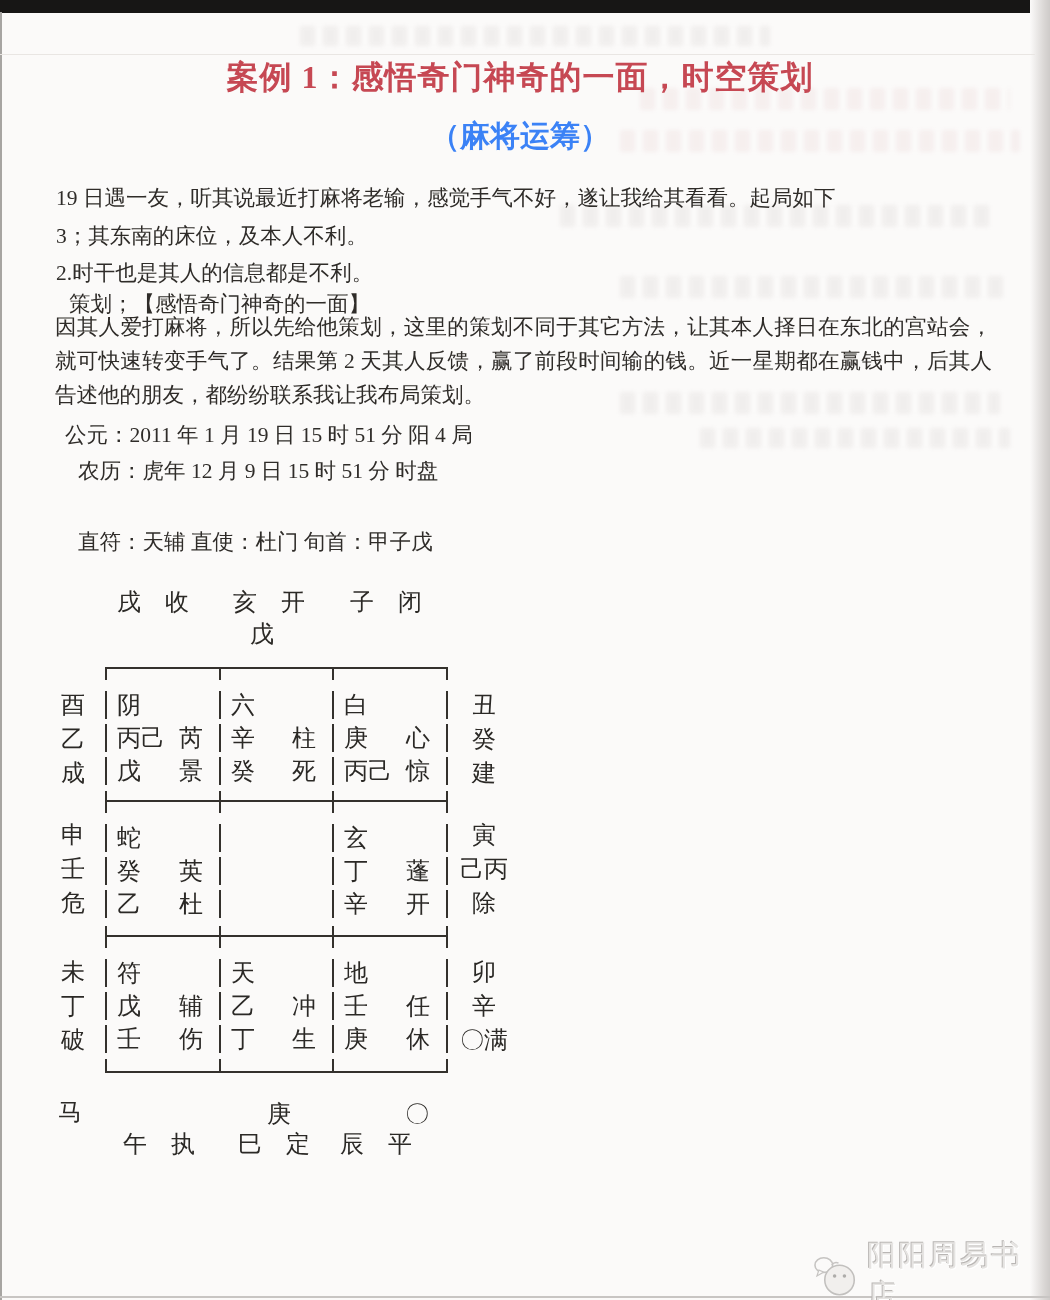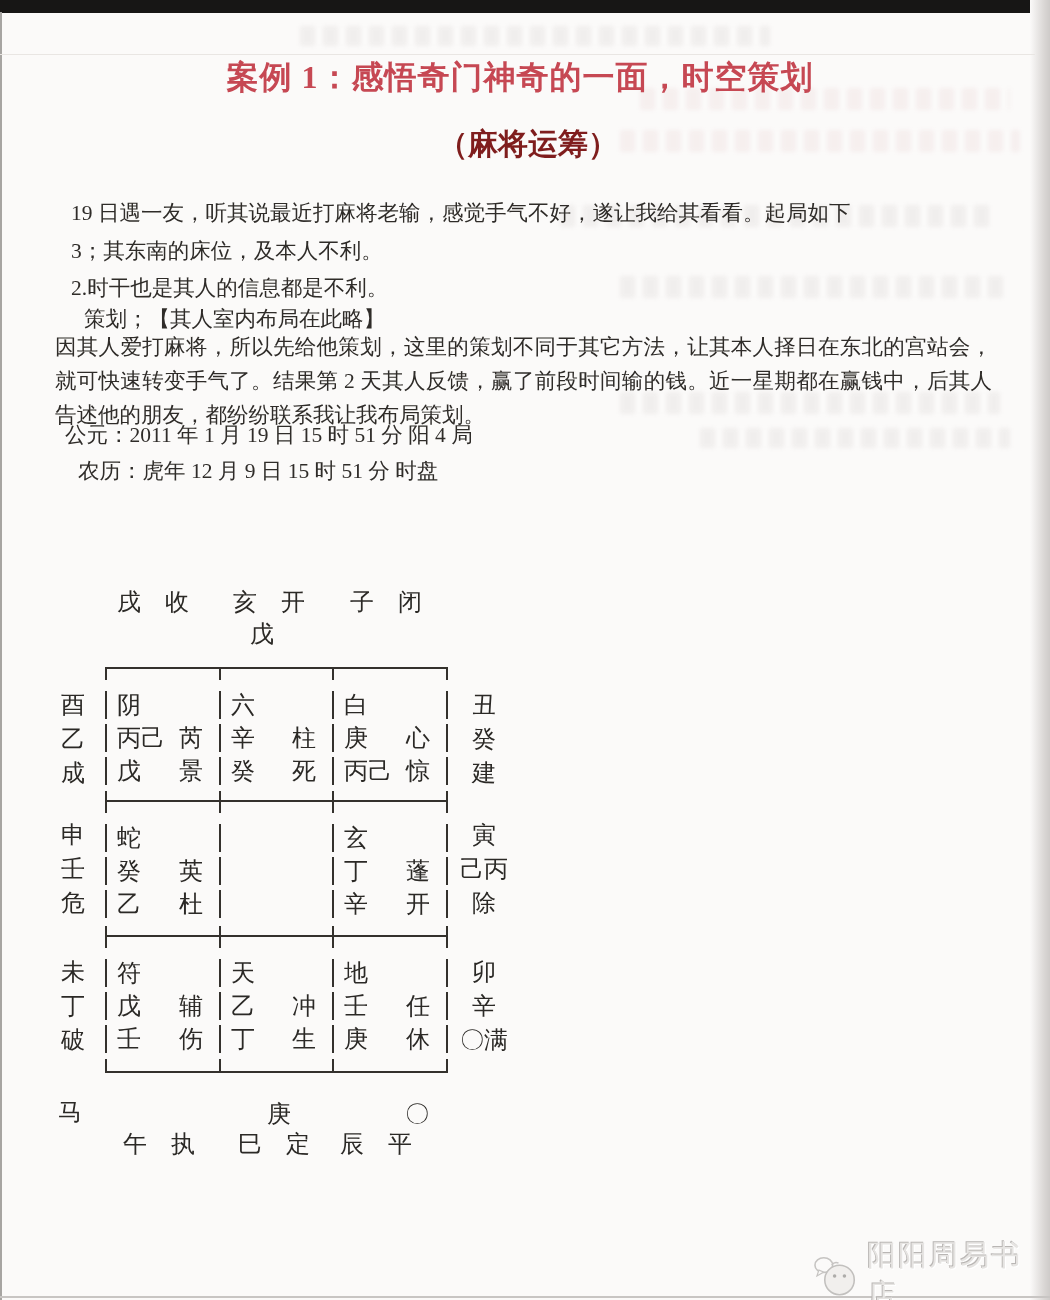--- a/index.html
+++ b/index.html
@@ -17,24 +17,24 @@
     background:linear-gradient(to right,#fbfaf9,#dad7d5 70%,#cecbc9);}
   .hairline-top{position:absolute;left:0;top:54px;width:1035px;height:1px;background:#e9e6e3;}
   .bottom-line{position:absolute;left:0;top:1296px;width:1050px;height:2px;background:#c8c5c3;}
   
   .ghost{position:absolute;filter:blur(2px);opacity:.55;
     background:repeating-linear-gradient(90deg,rgba(158,148,145,.20) 0 15px,rgba(158,148,145,0) 15px 23px);}
   .ghost.pink{background:repeating-linear-gradient(90deg,rgba(205,150,152,.20) 0 15px,rgba(205,150,152,0) 15px 23px);}
   
   .title{position:absolute;left:0;top:56px;width:1040px;margin:0;text-align:center;
     font-size:32px;font-weight:bold;letter-spacing:1px;color:#c64853;}
-  .subtitle{position:absolute;left:0;top:116px;width:1040px;margin:8px;text-align:center;
-    font-size:30px;font-weight:bold;color:#7f1d1d;}
-  
-  .bodyline{position:absolute;margin:16px;font-size:21.5px;white-space:nowrap;}
+  .subtitle{position:absolute;left:0;top:116px;width:1040px;margin:0;text-align:center;
+    font-size:30px;font-weight:bold;color:#3b82f6;}
+  
+  .bodyline{position:absolute;margin:1px;font-size:21.5px;white-space:nowrap;}
   .parablock{position:absolute;margin:0;font-size:21.5px;line-height:34px;text-align:justify;}
   .metaline{position:absolute;margin:0;font-size:21.5px;white-space:nowrap;}
   
   .axis-label{position:absolute;font-size:24px;white-space:nowrap;color:#2b2926;}
   .axis-label .gap{margin-left:24px;}
   .side-labels{position:absolute;width:36px;text-align:center;font-size:24px;line-height:34px;color:#2b2926;}
   .side-labels.wide{width:64px;}
   .palace{position:absolute;box-sizing:border-box;padding-top:24px;font-size:24px;color:#2b2926;}
   .pline{display:flex;justify-content:space-between;align-items:center;height:28px;margin-bottom:5px;
     border-left:2px solid #34312d;padding-left:10px;padding-right:16px;}
@@ -69,25 +69,26 @@
   <div class="ghost" style="left:620px;top:276px;width:390px;height:22px"></div>
   <div class="ghost" style="left:620px;top:392px;width:380px;height:22px"></div>
   <div class="ghost" style="left:700px;top:428px;width:310px;height:20px"></div>
 
   <h1 class="title">案例 1：感悟奇门神奇的一面，时空策划</h1>
   <h2 class="subtitle">（麻将运筹）</h2>
 
   <p class="bodyline" style="left:55px;top:182px">19 日遇一友，听其说最近打麻将老输，感觉手气不好，遂让我给其看看。起局如下</p>
   <p class="bodyline" style="left:55px;top:220px">3；其东南的床位，及本人不利。</p>
   <p class="bodyline" style="left:55px;top:257px">2.时干也是其人的信息都是不利。</p>
-  <p class="bodyline" style="left:68px;top:288px">策划；【其人室内布局在此略】</p>
-  <p class="parablock" style="left:55px;top:330px;width:937px">因其人爱打麻将，所以先给他策划，这里的策划不同于其它方法，让其本人择日在东北的宫站会，就可快速转变手气了。结果第 2 天其人反馈，赢了前段时间输的钱。近一星期都在赢钱中，后其人告述他的朋友，都纷纷联系我让我布局策划。</p>
+  <p class="bodyline" style="left:68px;top:288px">策划；【感悟奇门神奇的一面】</p>
+  <p class="parablock" style="left:55px;top:310px;width:937px">因其人爱打麻将，所以先给他策划，这里的策划不同于其它方法，让其本人择日在东北的宫站会，就可快速转变手气了。结果第 2 天其人反馈，赢了前段时间输的钱。近一星期都在赢钱中，后其人告述他的朋友，都纷纷联系我让我布局策划。</p>
 
   <p class="metaline" style="left:65px;top:420px">公元：2011 年 1 月 19 日 15 时 51 分 阳 4 局</p>
   <p class="metaline" style="left:78px;top:456px">农历：虎年 12 月 9 日 15 时 51 分 时盘</p>
+  <p class="metaline" style="left:78px;top:527px">直符：天辅 直使：杜门 旬首：甲子戊</p>
 
   <div class="axis-label" style="left:117px;top:586px"><span>戌</span><span class="gap">收</span></div>
   <div class="axis-label" style="left:233px;top:586px"><span>亥</span><span class="gap">开</span></div>
   <div class="axis-label" style="left:350px;top:586px"><span>子</span><span class="gap">闭</span></div>
   <div class="axis-label" style="left:250px;top:618px">戊</div>
 
   <div class="side-labels" style="left:55px;top:688px">
     <div>酉</div>
     <div>乙</div>
     <div>成</div>

